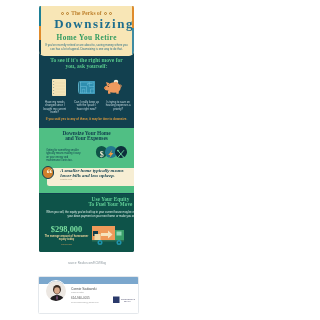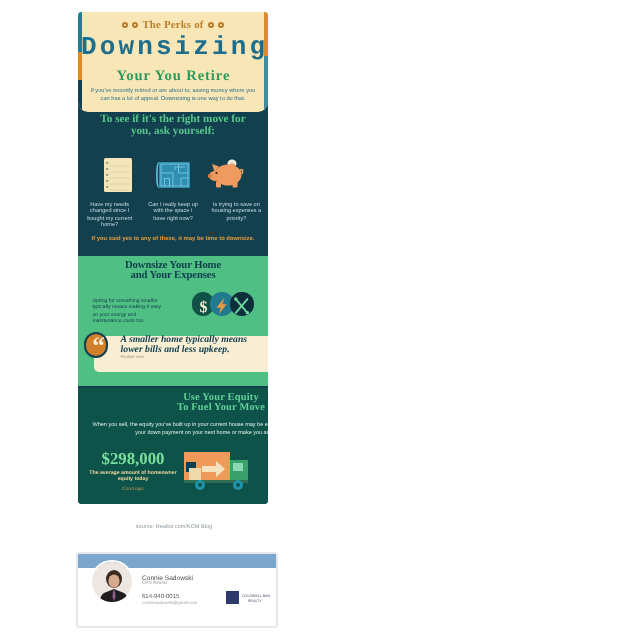--- a/index.html
+++ b/index.html
@@ -23,21 +23,21 @@
   .bar-r .a{height:22px;background:#df8b2c;}
   .bar-r .b{height:28px;background:#3f8ba2;}
 
   .kicker{position:absolute;left:0;right:0;top:3.9px;text-align:center;
           font-family:"Liberation Serif",serif;font-weight:bold;font-size:5.4px;
           letter-spacing:.1px;color:#bd7f2a;white-space:nowrap;}
   .kicker .sp{display:inline-block;width:1.6px;}
   .dot{display:inline-block;width:3.2px;height:3.2px;border-radius:50%;
           border:1px solid #b87c28;vertical-align:-.4px;margin:0 .15px;box-sizing:border-box;}
   .h1{position:absolute;left:0;right:0;top:11.4px;text-align:right;
-      font-family:Liberation Mono, monospace;font-weight:bold;font-size:13px;
+      font-family:Liberation Serif, serif;font-weight:bold;font-size:13px;
       color:#1d6d8d;letter-spacing:1.55px;line-height:13px;text-indent:1.55px;}
   .h2{position:absolute;left:0;right:0;top:27.9px;text-align:center;
       font-family:"Liberation Serif",serif;font-weight:bold;font-size:7.3px;
       color:#2e9a5f;line-height:7.3px;letter-spacing:.45px;text-indent:.45px;}
   .lead{position:absolute;left:4px;right:4px;top:37.6px;text-align:center;
       font-size:2.85px;line-height:3.9px;color:#2a6e86;}
 
   
   .qband{position:absolute;left:8px;right:8px;top:51px;text-align:center;
       font-family:"Liberation Serif",serif;font-weight:bold;font-size:5.6px;
@@ -104,21 +104,21 @@
           <i class="a"></i>
           <i class="b"></i>
           <i class="c"></i>
         </div>
       <div class="bar bar-r">
           <i class="a"></i>
           <i class="b"></i>
         </div>
       <div class="kicker"><span class="dot"></span><span class="sp"></span><span class="dot"></span><span class="sp"></span><span>The Perks of</span><span class="sp"></span><span class="dot"></span><span class="sp"></span><span class="dot"></span></div>
       <div class="h1">Downsizing</div>
-      <div class="h2">Your You Retire</div>
+      <div class="h2">Home You Retire</div>
       <div class="lead">If you've recently retired or are about to, saving money where you can has a lot of appeal. Downsizing is one way to do that.</div>
     </div>
 
     <div class="qband">To see if it's the right move for you, ask yourself:</div>
 
     <div class="icons">
       <span class="ic" style="left:13px;top:8px">
         <svg width="14" height="17" viewBox="0 0 56 68">
           <rect x="0" y="0" width="56" height="68" rx="3" fill="#f4e5b8"></rect>
           <g fill="#8d9a8a">

